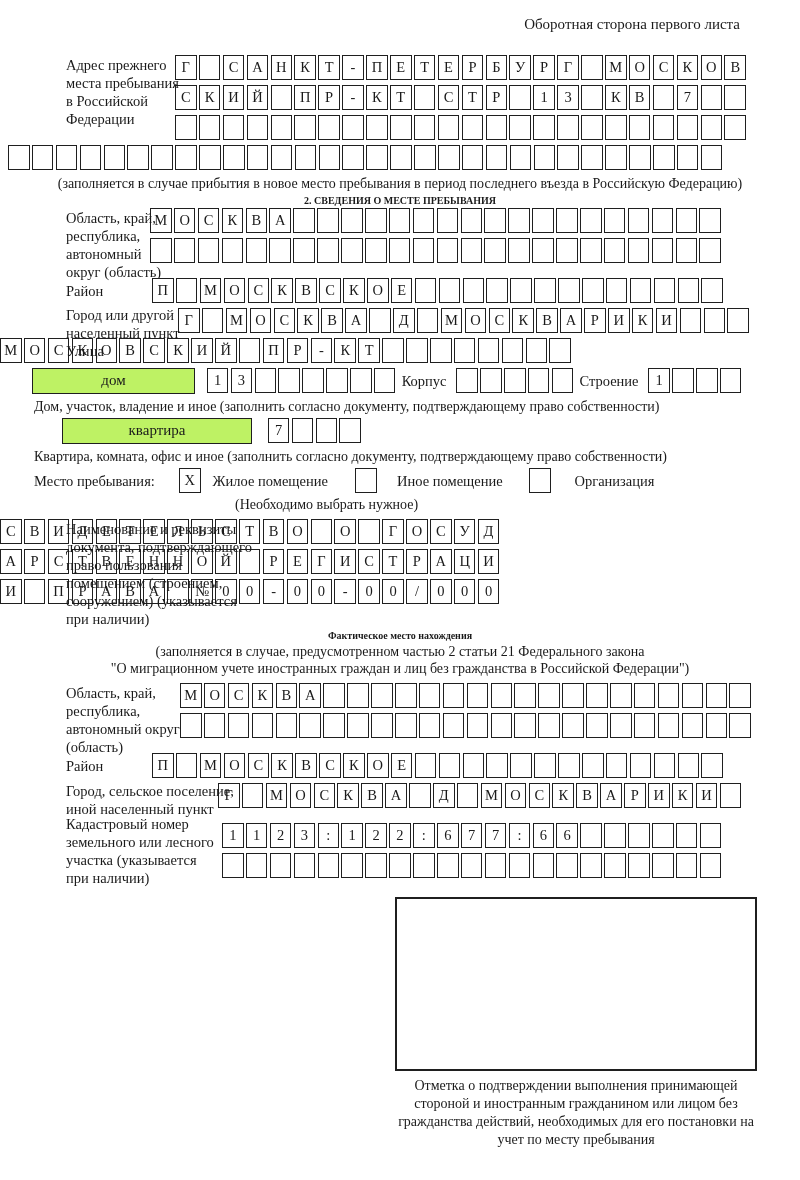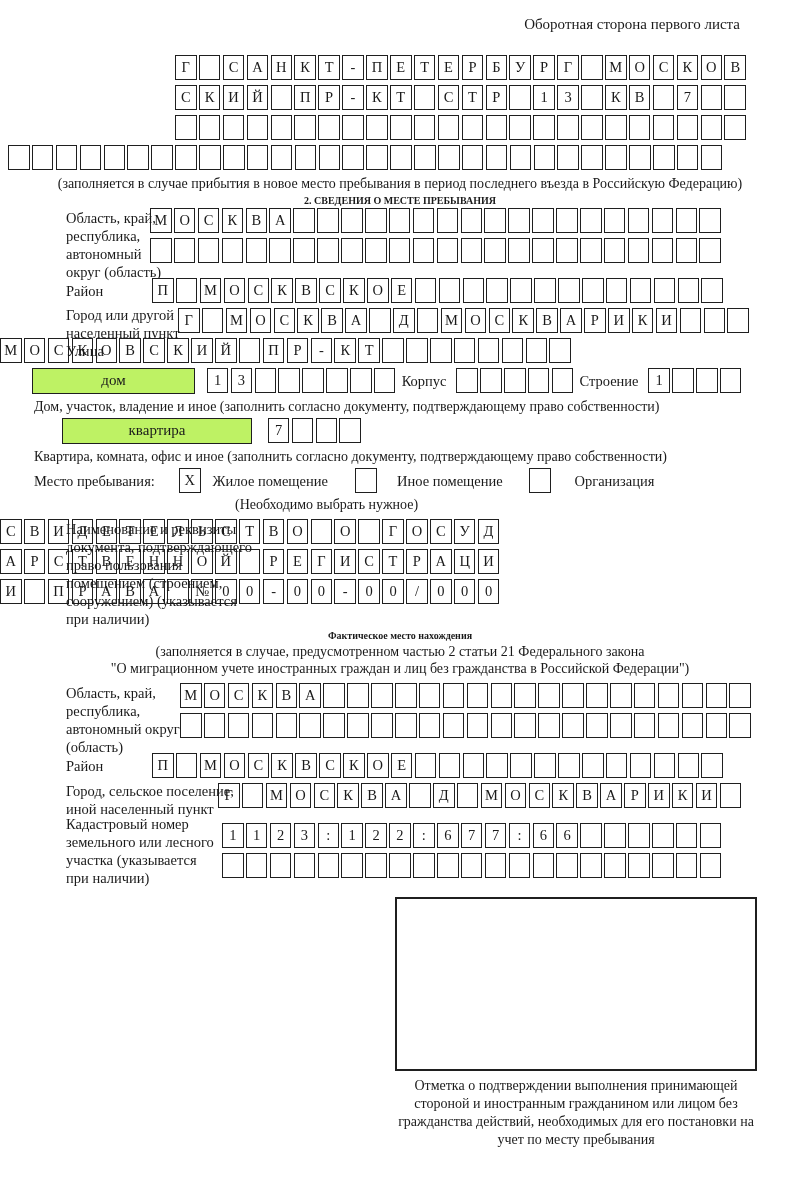--- a/index.html
+++ b/index.html
@@ -43,20 +43,24 @@
     margin:6px 0 0 388px; width:376px; text-align:center; font-size:14px; line-height:18px;
   }
   .mt2{margin-top:2px;} .mt6{margin-top:6px;}
 </style>
 </head>
 <body>
 
 <div class="hdr-note">Оборотная сторона первого листа</div>
 
 <div class="block mt6" style="padding-left:175px; margin-top:22px;">
+  <div class="lbl">Адрес прежнего
+места пребывания
+в Российской
+Федерации</div>
   <div class="rows">
     <div class="cellrow"><span class="cell">Г</span><span class="cell"></span><span class="cell">С</span><span class="cell">А</span><span class="cell">Н</span><span class="cell">К</span><span class="cell">Т</span><span class="cell">-</span><span class="cell">П</span><span class="cell">Е</span><span class="cell">Т</span><span class="cell">Е</span><span class="cell">Р</span><span class="cell">Б</span><span class="cell">У</span><span class="cell">Р</span><span class="cell">Г</span><span class="cell"></span><span class="cell">М</span><span class="cell">О</span><span class="cell">С</span><span class="cell">К</span><span class="cell">О</span><span class="cell">В</span></div>
     <div class="cellrow"><span class="cell">С</span><span class="cell">К</span><span class="cell">И</span><span class="cell">Й</span><span class="cell"></span><span class="cell">П</span><span class="cell">Р</span><span class="cell">-</span><span class="cell">К</span><span class="cell">Т</span><span class="cell"></span><span class="cell">С</span><span class="cell">Т</span><span class="cell">Р</span><span class="cell"></span><span class="cell">1</span><span class="cell">3</span><span class="cell"></span><span class="cell">К</span><span class="cell">В</span><span class="cell"></span><span class="cell">7</span><span class="cell"></span><span class="cell"></span></div>
     <div class="cellrow"><span class="cell"></span><span class="cell"></span><span class="cell"></span><span class="cell"></span><span class="cell"></span><span class="cell"></span><span class="cell"></span><span class="cell"></span><span class="cell"></span><span class="cell"></span><span class="cell"></span><span class="cell"></span><span class="cell"></span><span class="cell"></span><span class="cell"></span><span class="cell"></span><span class="cell"></span><span class="cell"></span><span class="cell"></span><span class="cell"></span><span class="cell"></span><span class="cell"></span><span class="cell"></span><span class="cell"></span></div>
   </div>
 </div>
 <div class="cellrow" style="margin-left:8px;"><span class="cell"></span><span class="cell"></span><span class="cell"></span><span class="cell"></span><span class="cell"></span><span class="cell"></span><span class="cell"></span><span class="cell"></span><span class="cell"></span><span class="cell"></span><span class="cell"></span><span class="cell"></span><span class="cell"></span><span class="cell"></span><span class="cell"></span><span class="cell"></span><span class="cell"></span><span class="cell"></span><span class="cell"></span><span class="cell"></span><span class="cell"></span><span class="cell"></span><span class="cell"></span><span class="cell"></span><span class="cell"></span><span class="cell"></span><span class="cell"></span><span class="cell"></span><span class="cell"></span><span class="cell"></span></div>
 <div class="notec">(заполняется в случае прибытия в новое место пребывания в период последнего въезда в Российскую Федерацию)</div>
 
 <div class="sect-title">2. СВЕДЕНИЯ О МЕСТЕ ПРЕБЫВАНИЯ</div>

